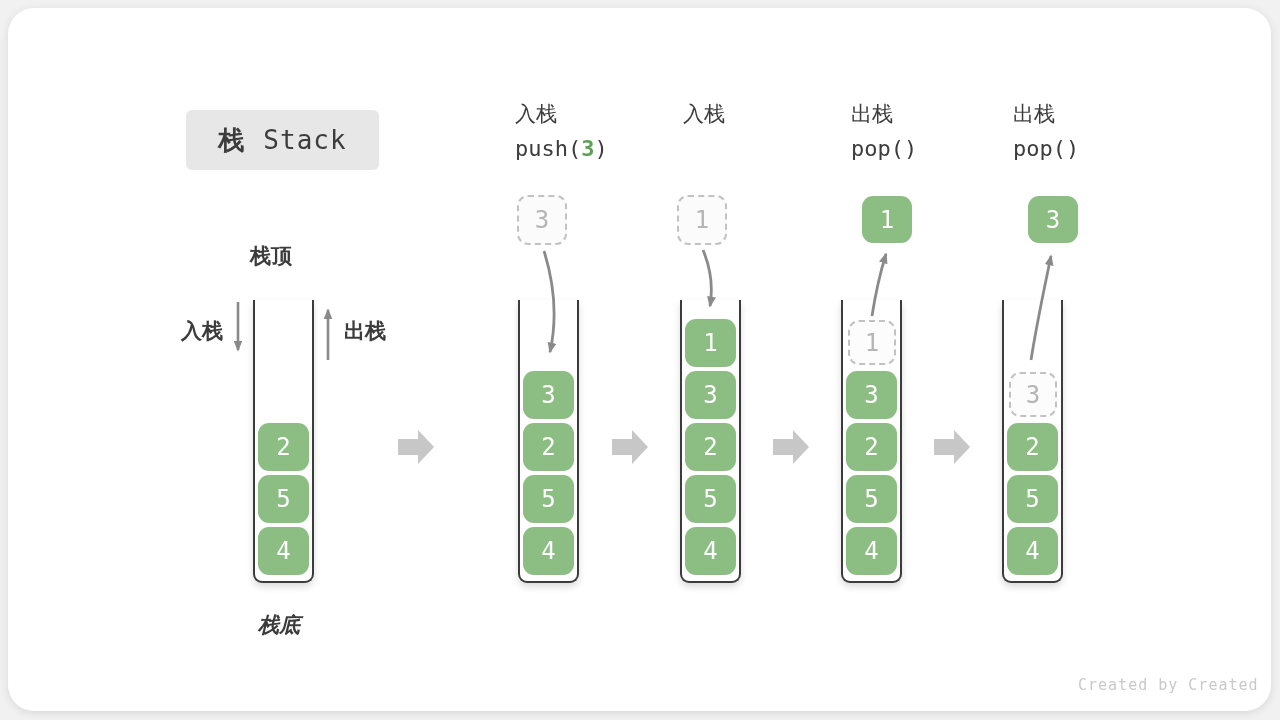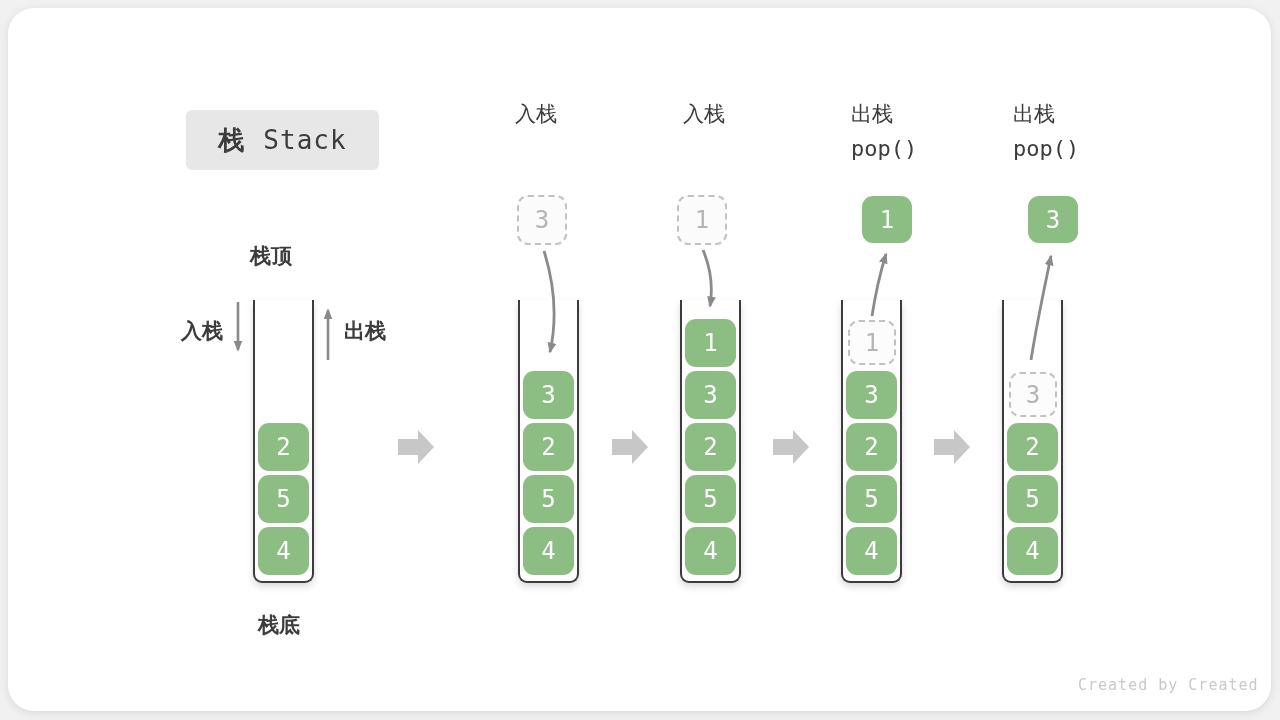--- a/index.html
+++ b/index.html
@@ -78,36 +78,37 @@
 <div class="card"></div>
 
 <div class="title-box">
   <span class="zh">栈</span>
   <span class="en">Stack</span>
 </div>
 
 <div id="headers">
     <div class="op-header" style="left: 515px; top: 104px;">
       <div class="op-label">入栈</div>
+      <div class="op-code"><span>push(</span><span class="arg">3</span><span>)</span></div>
     </div>
     <div class="op-header" style="left: 683px; top: 104px;">
       <div class="op-label">入栈</div>
     </div>
     <div class="op-header" style="left: 851px; top: 104px;">
       <div class="op-label">出栈</div>
       <div class="op-code"><span>pop(</span><span class="arg"></span><span>)</span></div>
     </div>
     <div class="op-header" style="left: 1013px; top: 104px;">
       <div class="op-label">出栈</div>
       <div class="op-code"><span>pop(</span><span class="arg"></span><span>)</span></div>
     </div>
   </div>
 
 <div class="side-label" style="left:250px;top:246px;">栈顶</div>
-<div class="side-label" style="left:258px;top:615px;">栈底</div>
+<div class="side-label" style="left:258px;top:615px;font-style:italic;">栈底</div>
 <div class="side-label" style="left:181px;top:321px;">入栈</div>
 <div class="side-label" style="left:344px;top:321px;">出栈</div>
 
 <div id="stacks">
     <div class="stack-container" style="left: 253px; top: 300px;">
       <div class="cell solid" style="left: 3px; top: 123px; width: 51px; height: 48px;">2</div>
       <div class="cell solid" style="left: 3px; top: 175px; width: 51px; height: 48px;">5</div>
       <div class="cell solid" style="left: 3px; top: 227px; width: 51px; height: 48px;">4</div>
     </div>
     <div class="stack-container" style="left: 518px; top: 300px;">

